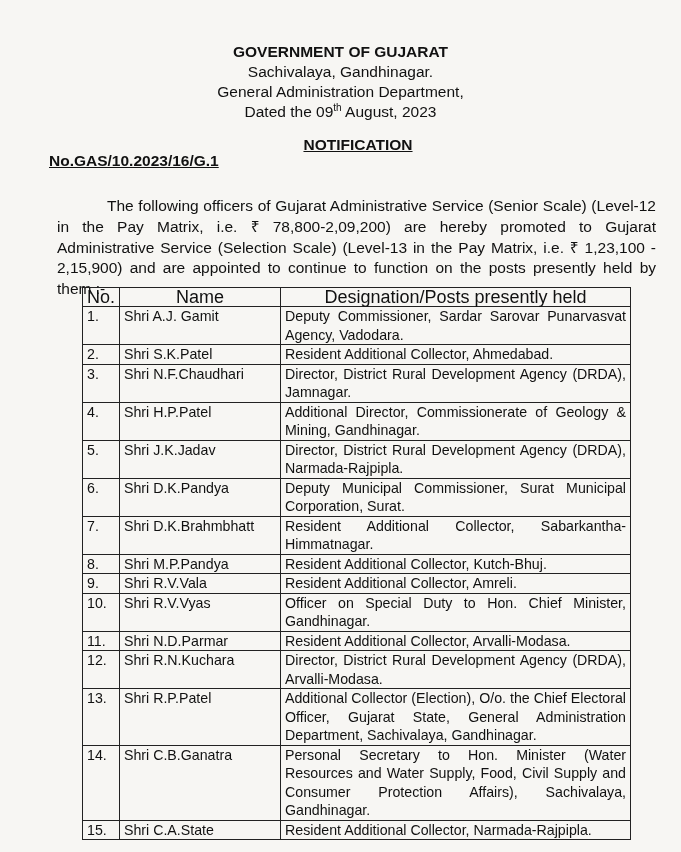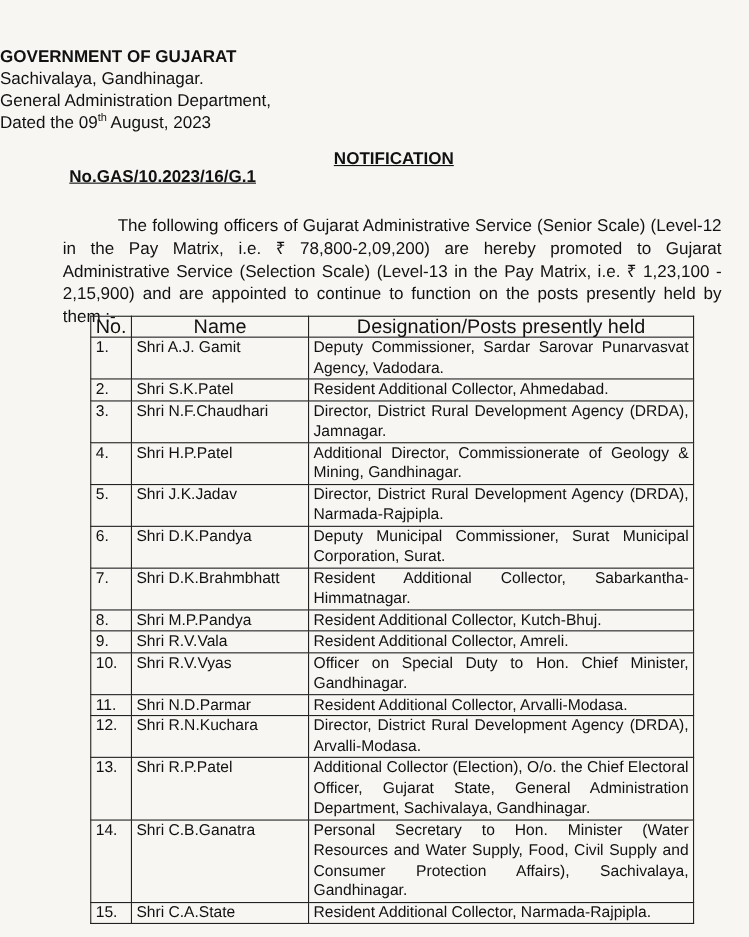--- a/index.html
+++ b/index.html
@@ -5,30 +5,30 @@
   html, body { margin: 0; padding: 0; }
   body {
     width: 681px; height: 852px; overflow: hidden;
     background: #f7f6f3;
     font-family: "Liberation Sans", sans-serif;
     color: #111;
     position: relative;
   }
   .header {
     position: absolute; left: 0; top: 42px; width: 681px;
-    font-size: 15.5px; line-height: 20px;
+    text-align: center; font-size: 15.5px; line-height: 20px;
   }
   .header .gov { font-weight: bold; font-size: 15.5px; }
   .header sup { font-size: 10px; line-height: 0; }
   .notif-title {
     position: absolute; left: 0; width: 716px; top: 136px;
     text-align: center; font-weight: bold; font-size: 15.5px; text-decoration: underline;
   }
   .order-no {
-    position: absolute; left: 63px; top: 152px;
+    position: absolute; left: 49px; top: 152px;
     font-weight: bold; font-size: 15.5px; text-decoration: underline;
   }
   .para {
     position: absolute; left: 57px; top: 196px; width: 599px;
     font-size: 15.5px; line-height: 20.8px; text-align: justify;
     text-indent: 50px;
   }
   table.officers {
     position: absolute; left: 82px; top: 287px; width: 549px;
     border-collapse: collapse; font-size: 14.2px; line-height: 18.5px;

